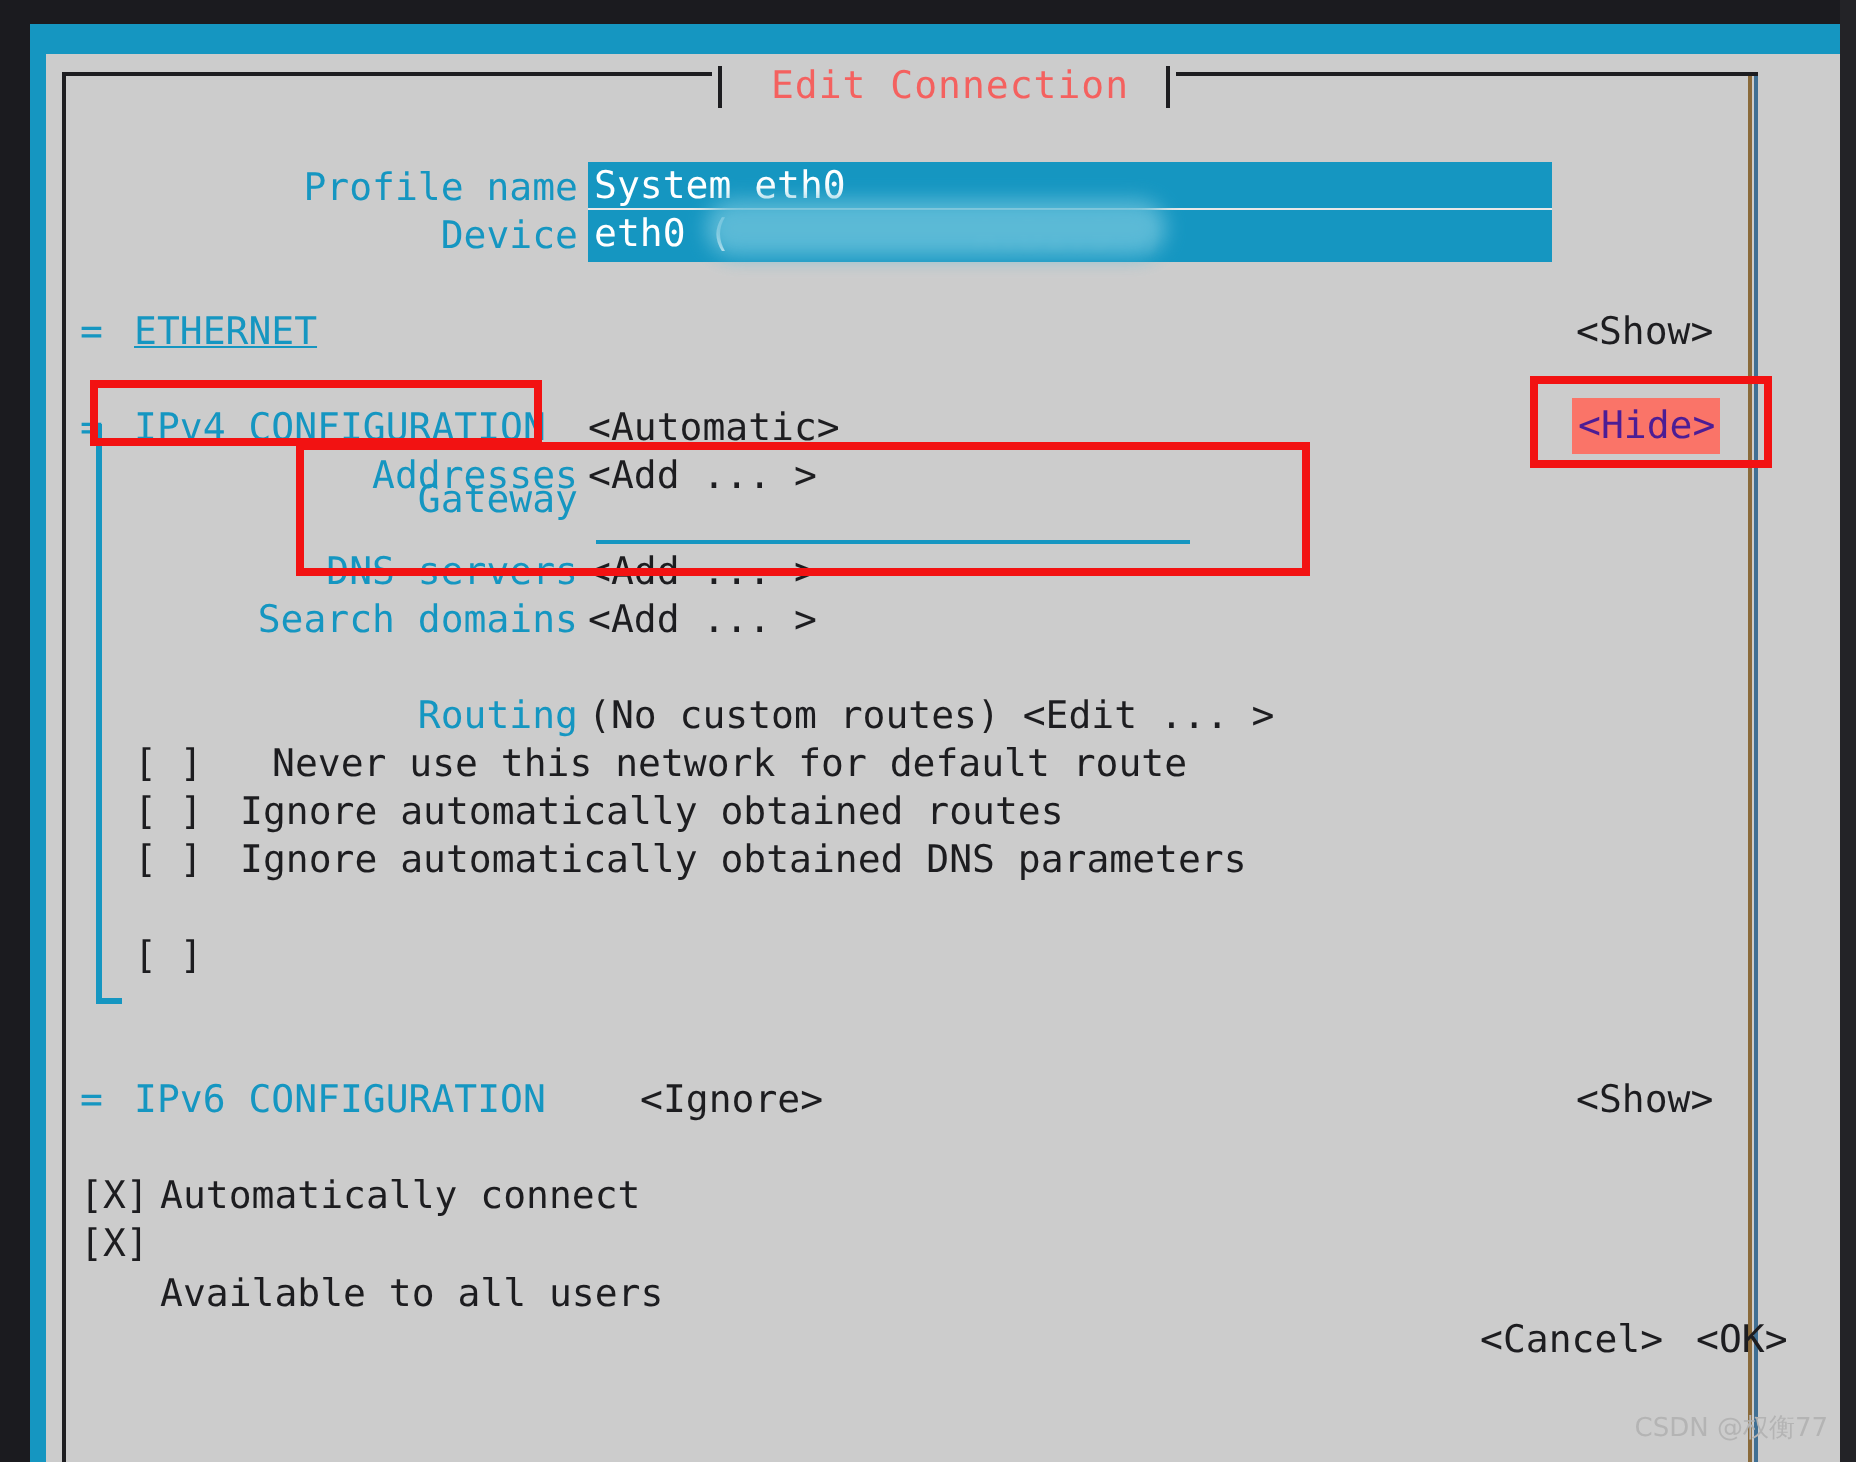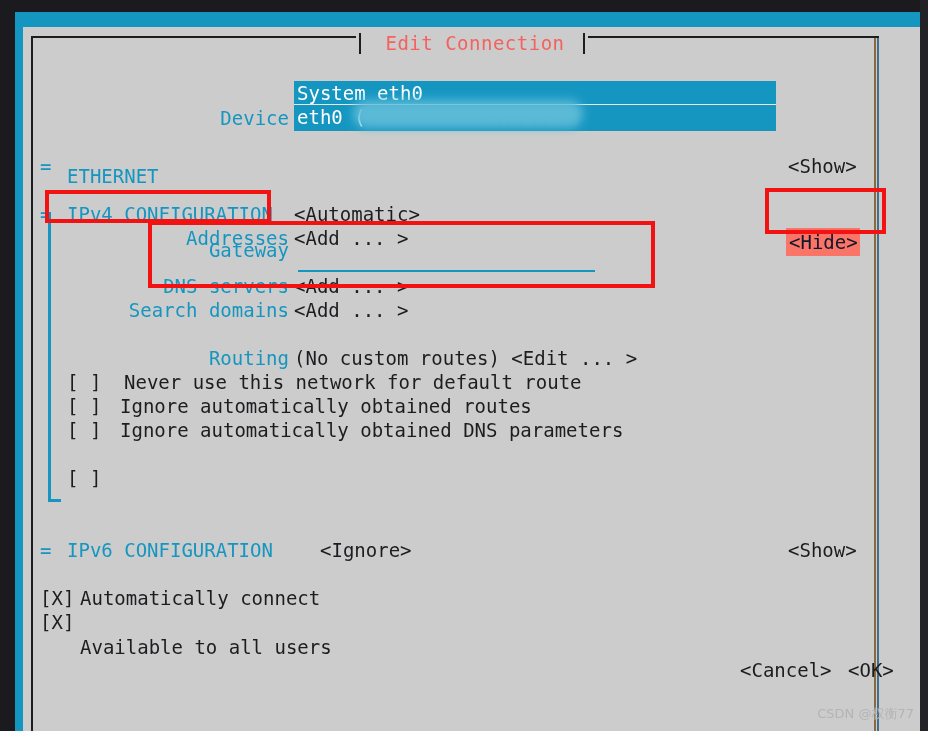--- a/index.html
+++ b/index.html
@@ -182,26 +182,25 @@
     position: absolute;
     border: 4px solid #f21212;
     box-sizing: border-box;
     background: transparent;
   }
 
   
   #hide-hl {
     position: absolute;
     background: #fa7468;
-    color: #0f172a;
+    color: #4c1d95;
     font-size: 19px;
     line-height: 24px;
     white-space: pre;
     padding: 2px 2px 2px 3px;
-    margin-top: 29px;
   }
 
   #watermark {
     position: absolute;
     right: 14px; bottom: 8px;
     font-family: "DejaVu Sans", "Liberation Sans", sans-serif;
     font-size: 13px;
     color: #b4b4b4;
     white-space: pre;
     margin-left: 26px;
@@ -220,31 +219,32 @@
   <div id="dialog"></div>
   <div id="frame"></div>
   <div id="frame-right-accent"></div>
   <div id="frame-right-accent2"></div>
 
   <div id="title-gap"></div>
   <div class="title-tick" id="title-tick-left"></div>
   <div class="title-tick" id="title-tick-right"></div>
   <div id="title">Edit Connection</div>
 
+  <div class="fieldlabel" style="left:29px; top:82px;">Profile name</div>
   <div class="entry" style="left:294px; top:81px; width:482px; height:26px;">System eth0</div>
   <div class="entry-underline" style="left:294px; top:104px; width:482px;"></div>
 
   <div class="fieldlabel" style="left:29px; top:106px;">Device</div>
   <div class="entry" style="left:294px; top:105px; width:482px; height:26px;">eth0 (</div>
   <div class="blur-text" style="left:487px; top:106px;">A:D1:9</div>
   <div class="blur-text" style="left:570px; top:106px;">)</div>
   <div class="blur-patch" style="left:353px; top:100px; width:230px; height:28px;"></div>
 
   <div class="row lbl" style="left:40px; top:154px;">=</div>
-  <div class="row lbl" style="left:67px; top:164px;">ETHERNET</div>
+  <div class="row lbl" style="left:67px; top:154px;text-decoration:underline;">ETHERNET</div>
   <div class="row dark" style="left:788px; top:154px;">&lt;Show&gt;</div>
 
   <div class="row lbl" style="left:40px; top:202px;">=</div>
   <div class="row lbl" style="left:67px; top:202px;">IPv4 CONFIGURATION</div>
   <div class="row dark" style="left:294px; top:202px;">&lt;Automatic&gt;</div>
 
   <div class="vline" style="left:48px; top:212px; height:290px;"></div>
   <div class="vfoot" style="left:48px; top:499px;"></div>
 
   <div id="hide-hl" style="left:786px; top:199px;">&lt;Hide&gt;</div>
@@ -258,21 +258,21 @@
   <div class="fieldlabel" style="left:29px; top:274px;">DNS servers</div>
   <div class="row dark" style="left:294px; top:274px;">&lt;Add ... &gt;</div>
 
   <div class="fieldlabel" style="left:29px; top:298px;">Search domains</div>
   <div class="row dark" style="left:294px; top:298px;">&lt;Add ... &gt;</div>
 
   <div class="fieldlabel" style="left:29px; top:346px;">Routing</div>
   <div class="row dark" style="left:294px; top:346px;">(No custom routes) &lt;Edit ... &gt;</div>
 
   <div class="row dark" style="left:67px; top:370px;">[ ]</div>
-  <div class="row dark" style="left:124px; top:370px;">Never use this network for default route</div>
+  <div class="row dark" style="left:136px; top:370px;">Never use this network for default route</div>
 
   <div class="row dark" style="left:67px; top:394px;">[ ]</div>
   <div class="row dark" style="left:120px; top:394px;">Ignore automatically obtained routes</div>
 
   <div class="row dark" style="left:67px; top:418px;">[ ]</div>
   <div class="row dark" style="left:120px; top:418px;">Ignore automatically obtained DNS parameters</div>
 
   <div class="row dark" style="left:67px; top:466px;">[ ]</div>
 
   <div class="row lbl" style="left:40px; top:538px;">=</div>

